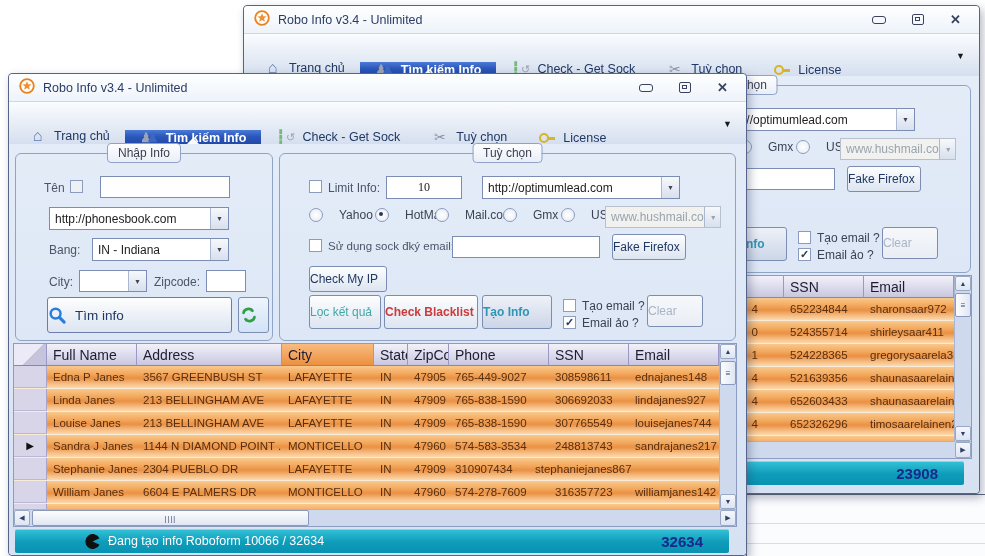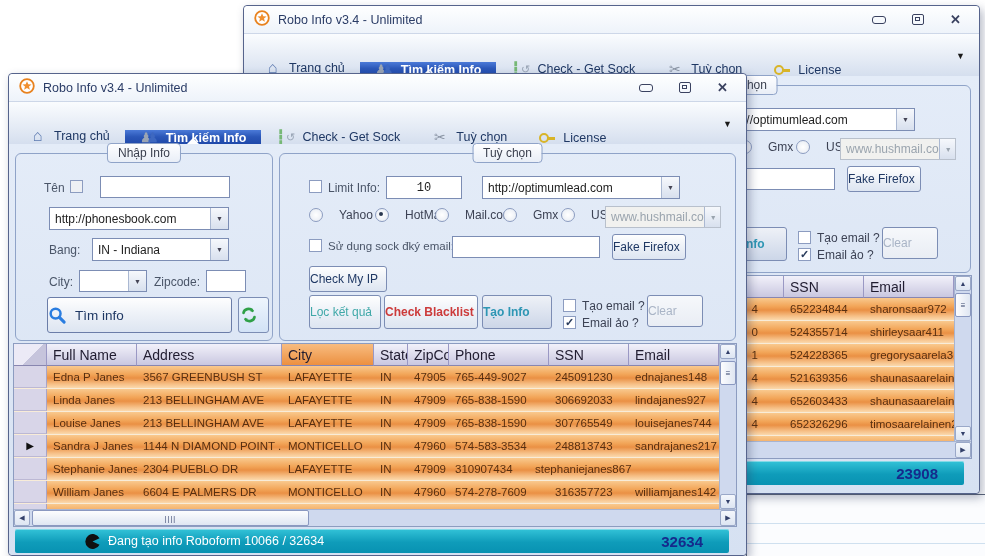--- a/index.html
+++ b/index.html
@@ -54,21 +54,21 @@
   
   .group{position:absolute;border:1px solid #8fa3c8;border-radius:6px}
   .group-label{position:absolute;top:-11px;left:50%;transform:translateX(-50%);
     border:1px solid #8fa3c8;border-radius:4px;background:linear-gradient(#fefeff,#e9eef7);
     padding:2px 10px;font-size:12px;color:#3a3f4e;white-space:nowrap}
   .g-nhap{left:6px;top:9px;width:256px;height:186px}
   .g-tuy{left:270px;top:9px;width:455px;height:186px}
 
   .lbl{position:absolute;font-size:12px;color:#4a5568;white-space:nowrap}
   .input{position:absolute;background:#fff;border:1px solid #7c8db4;font-size:12px;color:#222;
-    padding:0 4px;box-sizing:border-box;font-family:Liberation Mono, monospace}
+    padding:0 4px;box-sizing:border-box;font-family:Liberation Serif, serif}
   .dd{position:absolute;background:#fff;border:1px solid #7c8db4;box-sizing:border-box;font-size:12px;
     color:#222;display:flex;align-items:center;padding-left:5px;overflow:hidden;white-space:nowrap}
   .dd .arrow{margin-left:auto;width:17px;align-self:stretch;flex:none;
     background:linear-gradient(#f6f8fc,#d8e0ee);border-left:1px solid #aab8d2;
     display:flex;align-items:center;justify-content:center;font-size:7px;color:#445}
   .dd.disabled{background:#f1f1ef;color:#9aa4ae;border-color:#b8c0cc}
   .dd.disabled .arrow{color:#9aa4ae}
   .checkbox{position:absolute;width:13px;height:13px;background:#fff;border:1px solid #8c9cc0;
     box-sizing:border-box;font-size:11px;line-height:11px;text-align:center;color:#2a3c5c;font-weight:bold}
   .radio-row{position:absolute;left:0;top:52px;right:0;height:22px}
@@ -636,21 +636,21 @@
               <div class="grow">
                 <div class="gc c-sel">
                     <span></span>
                   </div>
                 <div class="gc c-name">Edna P Janes</div>
                 <div class="gc c-addr">3567 GREENBUSH ST</div>
                 <div class="gc c-city">LAFAYETTE</div>
                 <div class="gc c-state">IN</div>
                 <div class="gc c-zip">47905</div>
                 <div class="gc c-phone">765-449-9027</div>
-                <div class="gc c-ssn">245091230</div>
+                <div class="gc c-ssn">308598611</div>
                 <div class="gc c-email">ednajanes148</div>
               </div>
                 <div class="grow">
                 <div class="gc c-sel">
                     <span></span>
                   </div>
                 <div class="gc c-name">Linda Janes</div>
                 <div class="gc c-addr">213 BELLINGHAM AVE</div>
                 <div class="gc c-city">LAFAYETTE</div>
                 <div class="gc c-state">IN</div>

